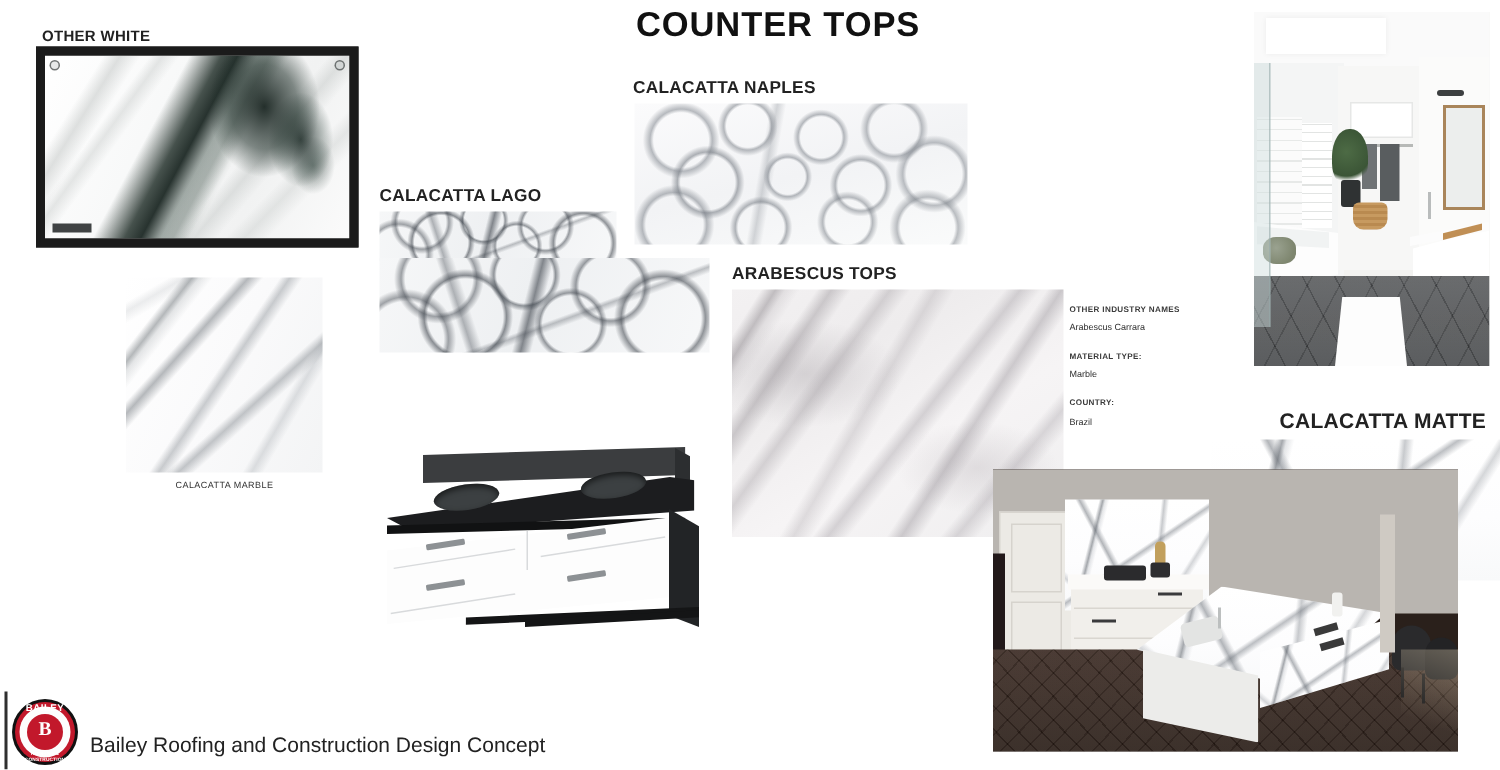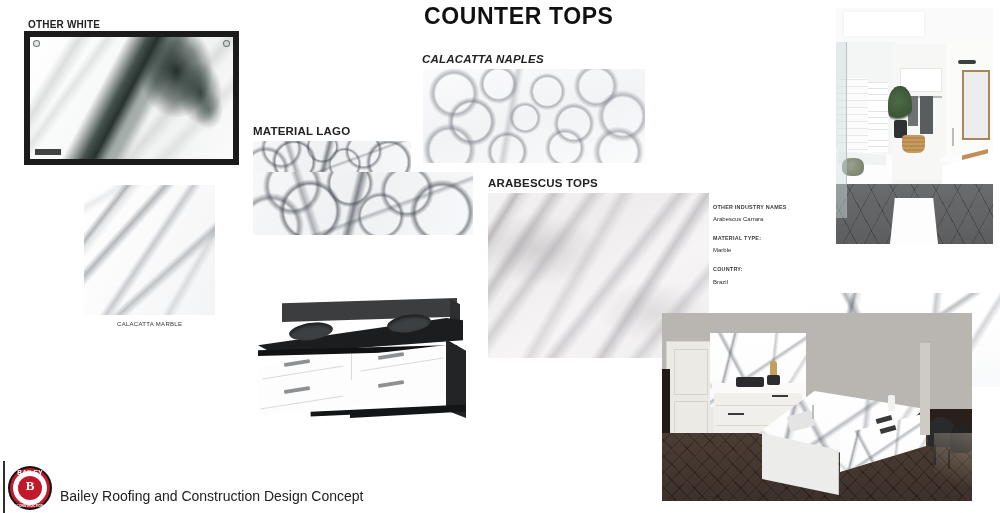--- a/index.html
+++ b/index.html
@@ -172,40 +172,41 @@
       <div class="marble m-panda" style="inset:0;"></div>
       <div class="panda-dot" style="left:3px;top:3px;"></div>
       <div class="panda-dot" style="right:3px;top:3px;"></div>
       <div class="panda-tag"></div>
     </div>
   </div>
 
   <div class="marble m-calmarble" style="left:84px;top:185px;width:131px;height:130px;"></div>
   <div class="cap" style="left:117px;top:321px;">CALACATTA MARBLE</div>
 
-  <div class="swatch-label" style="left:253px;top:125px;font-size:11.5px;">MATERIAL LAGO</div>
+  <div class="swatch-label" style="left:253px;top:125px;font-size:11.5px;">CALACATTA LAGO</div>
 
   <div class="marble m-lago" style="left:253px;top:141px;width:158px;height:33px;"></div>
   <div class="marble m-lago" style="left:253px;top:172px;width:220px;height:63px;"></div>
 
-  <div class="swatch-label" style="left:422px;top:53px;font-size:11.5px;font-style:italic;">CALACATTA NAPLES</div>
+  <div class="swatch-label" style="left:422px;top:53px;font-size:11.5px;">CALACATTA NAPLES</div>
   <div class="marble m-naples" style="left:423px;top:69px;width:222px;height:94px;"></div>
 
   <div class="swatch-label" style="left:488px;top:177px;font-size:11.5px;">ARABESCUS TOPS</div>
   <div class="marble m-arabescus" style="left:488px;top:193px;width:221px;height:165px;"></div>
 
   <div style="position:absolute;left:713px;top:200px;width:100px;height:92px;">
     <div class="spec-key" style="left:0;top:4px;">OTHER INDUSTRY NAMES</div>
     <div class="spec-val" style="left:0;top:16px;">Arabescus Carrara</div>
     <div class="spec-key" style="left:0;top:35px;">MATERIAL TYPE:</div>
     <div class="spec-val" style="left:0;top:47px;">Marble</div>
     <div class="spec-key" style="left:0;top:66px;">COUNTRY:</div>
     <div class="spec-val" style="left:0;top:79px;">Brazil</div>
   </div>
 
+  <div class="swatch-label" style="left:853px;top:272px;font-size:14px;">CALACATTA MATTE</div>
   <div class="marble m-matte" style="left:807px;top:293px;width:193px;height:94px;"></div>
 
   <div class="vanity" style="left:250px;top:292px;width:230px;height:136px;">
 
     <div class="v-backsplash" style="left:32px;top:6px;width:175px;height:24px;
                 clip-path:polygon(0% 22%, 100% 0%, 100% 78%, 0% 100%);"></div>
     <div class="v-backsplash-side" style="left:200px;top:4px;width:10px;height:34px;
                 clip-path:polygon(0% 8%, 100% 24%, 100% 100%, 0% 86%);"></div>
 
     <div class="v-top" style="left:8px;top:26px;width:205px;height:36px;

